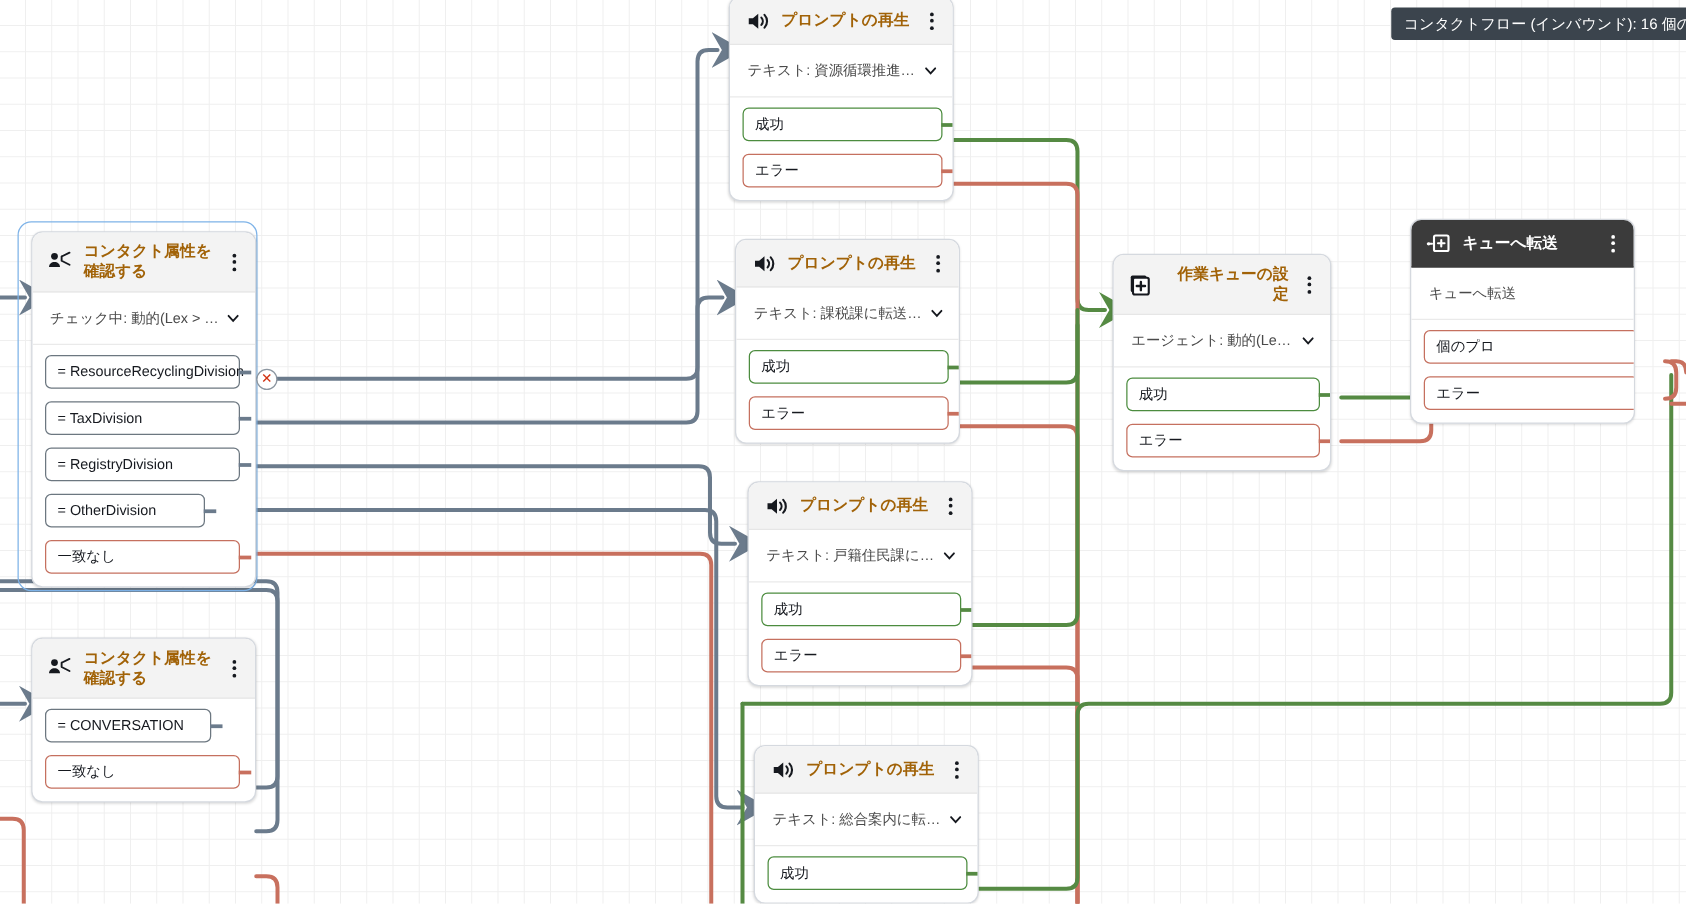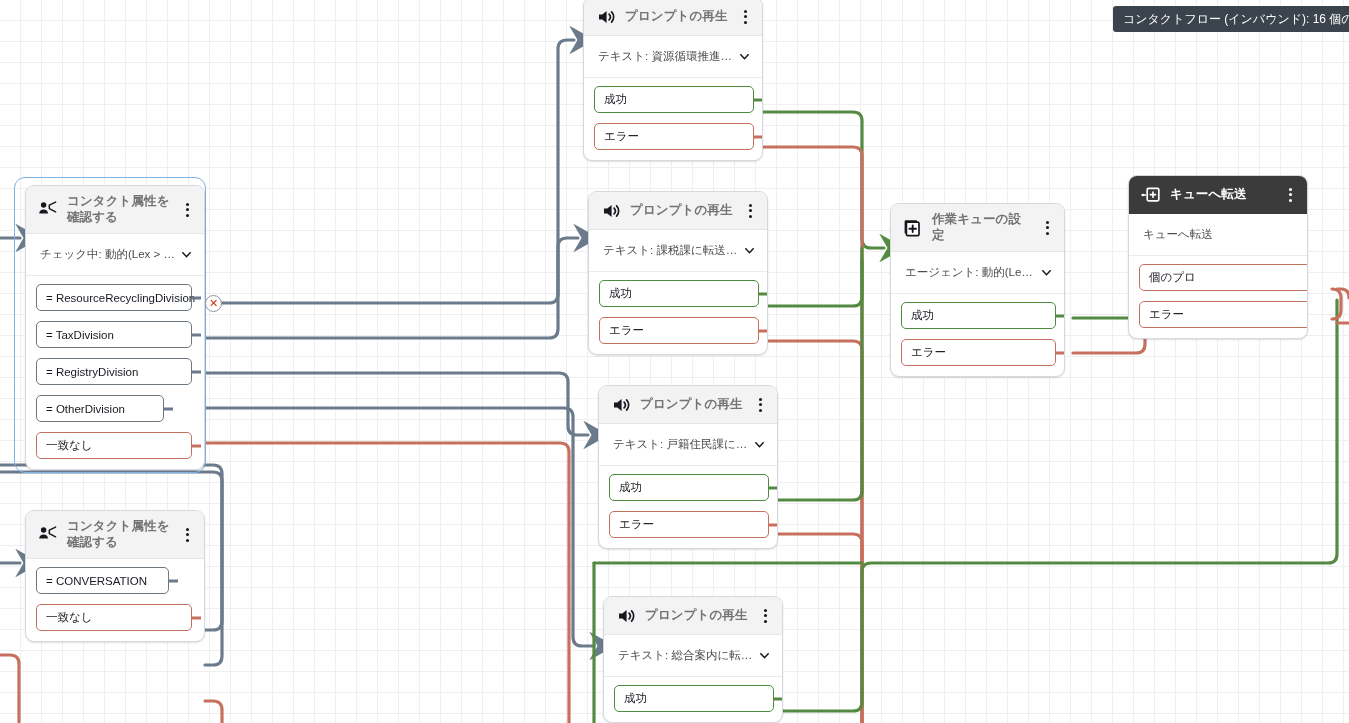--- a/index.html
+++ b/index.html
@@ -39,21 +39,21 @@
   }
   .nhead {
     display: flex; align-items: center; gap: 9px;
     padding: 8px 10px 8px 12px;
     background: #f3f3f3;
     border-bottom: 1px solid #e6e6e6;
     min-height: 38px;
   }
   .nhead.dark { background: #3b3b3b; border-bottom-color:#3b3b3b; }
   .ntitle {
-    font-size: 12.5px; font-weight: bold; color: #737373;
+    font-size: 12.5px; font-weight: bold; color: #a16207;
     line-height: 1.25; flex: 1; letter-spacing: .1px;
   }
   .nhead.dark .ntitle { color: #ffffff; }
   .nicon { width: 20px; height: 20px; flex: none; display:block; }
   .kebab { width: 14px; flex: none; display:flex; flex-direction:column;
            align-items:center; gap:2.5px; padding: 2px 2px; cursor:pointer; }
   .kebab i { width: 3px; height: 3px; border-radius: 50%; background:#16191f; display:block; }
   .nhead.dark .kebab i { background:#ffffff; }
 
   .nsub {
@@ -371,21 +371,21 @@
       </svg>
     </div>
     <div class="ports">
       <div class="port ok" style="width:160px;">
         <span>成功</span>
         <span class="stub ok"></span>
       </div>
     </div>
   </div>
 
-  <div class="node" style="left:890px; top:203px; width:175px;">
+  <div class="node" style="left:890px; top:203px; width:175px;text-align:right;">
     <div class="nhead">
       <svg class="nicon" viewBox="0 0 20 20">
         <rect x="1.6" y="2.3" width="12.6" height="13.4" rx="1.4" fill="#16191f"></rect>
         <rect x="3.4" y="4.2" width="12.6" height="13.4" rx="1.4" fill="#ffffff" stroke="#16191f" stroke-width="1.7"></rect>
         <path d="M9.7 7.5v6.6M6.4 10.8h6.6" stroke="#16191f" stroke-width="1.9" stroke-linecap="round"></path>
       </svg>
       <div class="ntitle">作業キューの設定</div>
       <div class="kebab">
           <i></i>
           <i></i>

